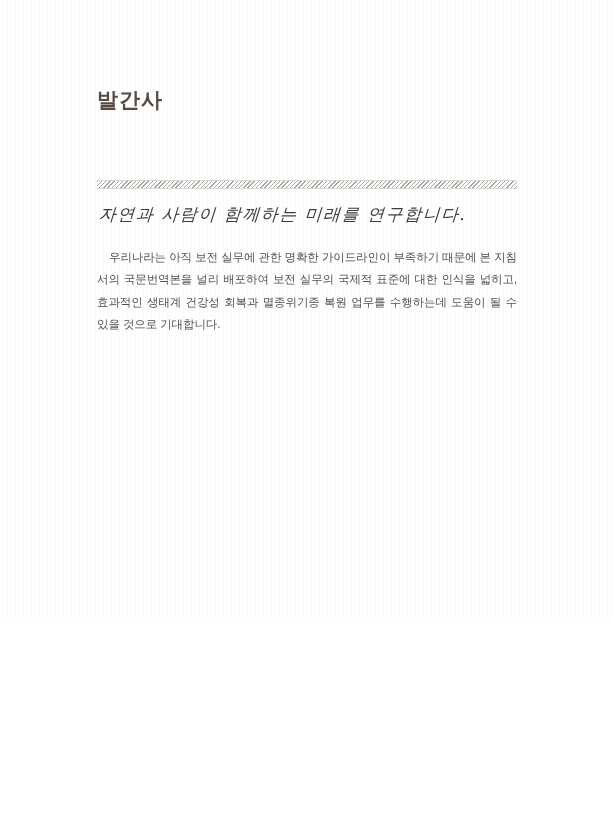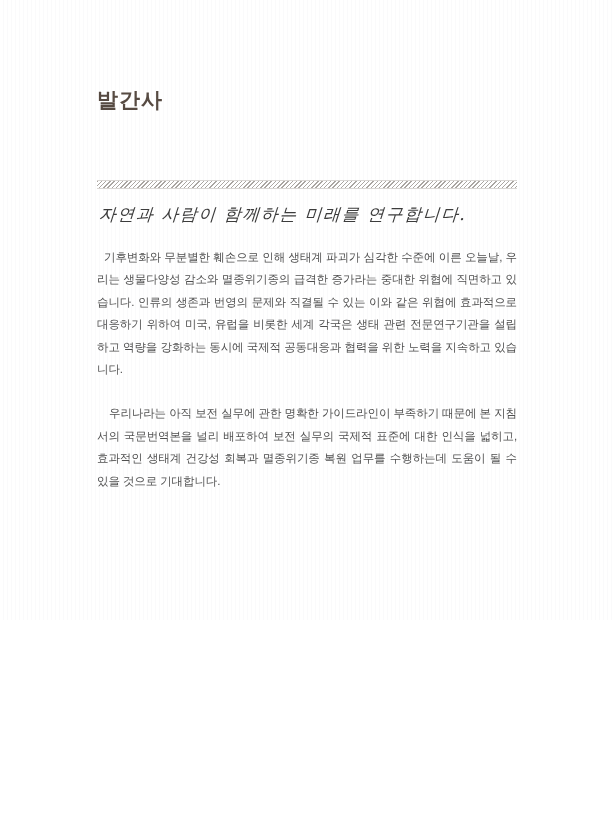--- a/index.html
+++ b/index.html
@@ -67,21 +67,20 @@
 
   <div class="title-block">
     <h1 class="page-title">발간사</h1>
   </div>
 
   <div class="hatch-divider divider-top"></div>
 
   <div class="slogan">자연과 사람이 함께하는 미래를 연구합니다.</div>
 
   <div class="body-text">
-    <p class="first">기후변화와 무분별한 훼손으로 인해 생태계 파괴가 심각한 수준에 이른 오늘날, 우리는 생물다양성 감소와 멸종위기종의 급격한 증가라는 중대한 위협에 직면하고 있습니다. 인류의 생존과 번영의 문제와 직결될 수 있는 이와 같은 위협에 효과적으로 대응하기 위하여 미국, 유럽을 비롯한 세계 각국은 생태 관련 전문연구기관을 설립하고 역량을 강화하는 동시에 국제적 공동대응과 협력을 위한 노력을 지속하고 있습니다.</p>
     <p>우리나라는 아직 보전 실무에 관한 명확한 가이드라인이 부족하기 때문에 본 지침서의 국문번역본을 널리 배포하여 보전 실무의 국제적 표준에 대한 인식을 넓히고, 효과적인 생태계 건강성 회복과 멸종위기종 복원 업무를 수행하는데 도움이 될 수 있을 것으로 기대합니다.</p>
   </div>
 
   <div class="hatch-divider divider-bottom"></div>
 
   <div class="footer">
     <span>06</span><span class="sep">|</span><span>생태보전 실무 지침서</span>
   </div>
 
   <div class="bottom-strip"></div>

